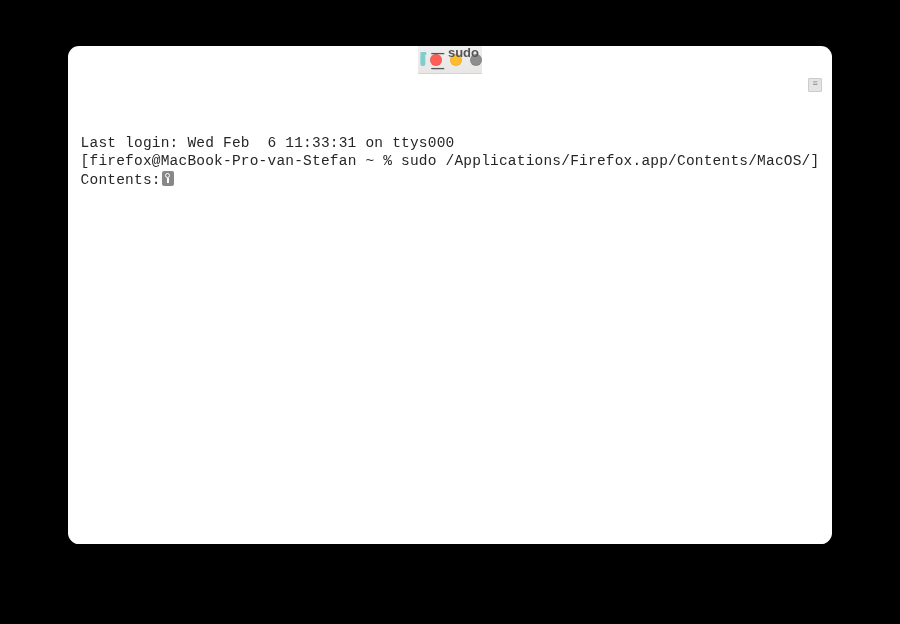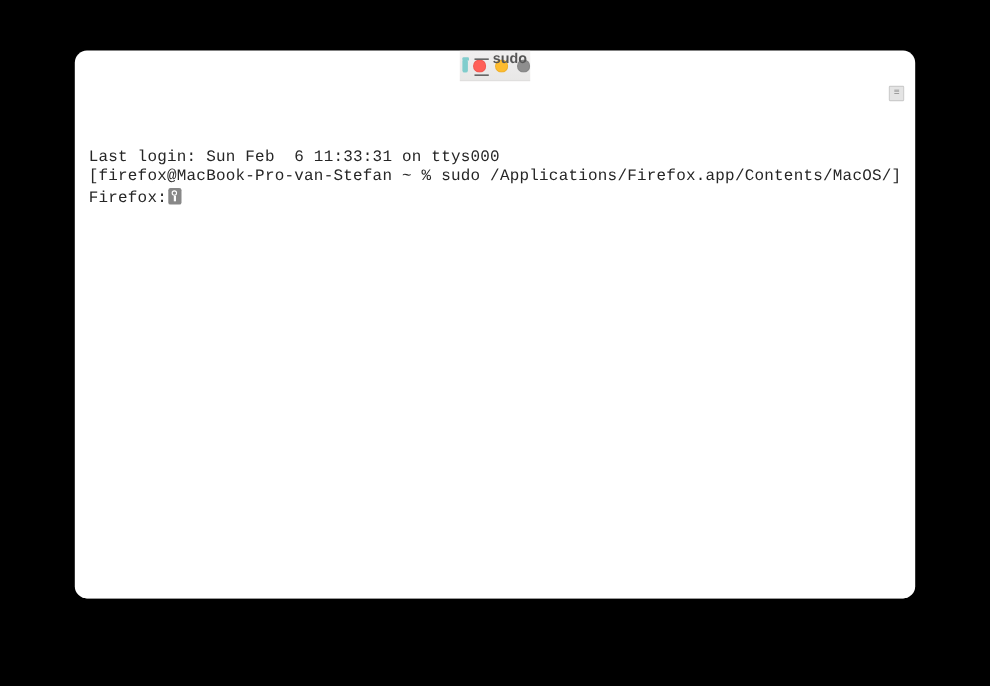--- a/index.html
+++ b/index.html
@@ -139,15 +139,15 @@
       <div class="tl tl-min"></div>
       <div class="tl tl-max"></div>
     </div>
     <div class="title-center">
       <span class="folder-icon"></span>
       <span>stefan — sudo — 80×24</span>
     </div>
   </div>
   <div class="terminal-body">
     <div class="scroll-marker">≡</div>
-    <span class="line">Last login: Sun Feb  6 11:33:31 on ttys000</span><span class="line"><span>[</span><span>firefox@MacBook-Pro-van-Stefan ~ % </span><span>sudo /Applications/Firefox.app/Contents/MacOS/</span><span>]</span></span><span class="line"><span>Firefox:</span><span class="key-icon"></span></span>
+    <span class="line">Last login: Wed Feb  6 11:33:31 on ttys000</span><span class="line"><span>[</span><span>firefox@MacBook-Pro-van-Stefan ~ % </span><span>sudo /Applications/Firefox.app/Contents/MacOS/</span><span>]</span></span><span class="line"><span>Contents:</span><span class="key-icon"></span></span>
   </div>
 </div>
 
 </body></html>

